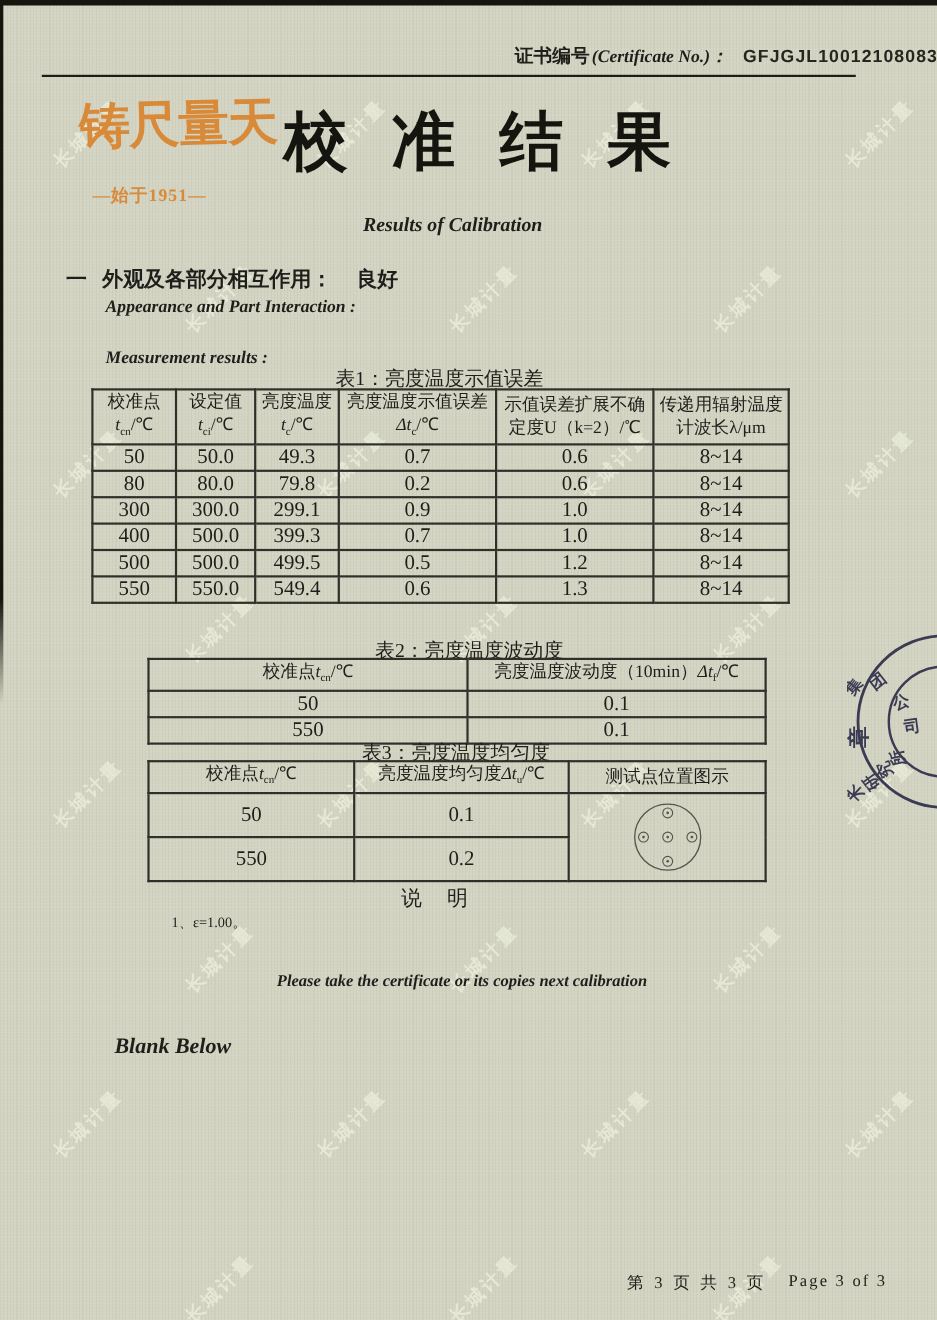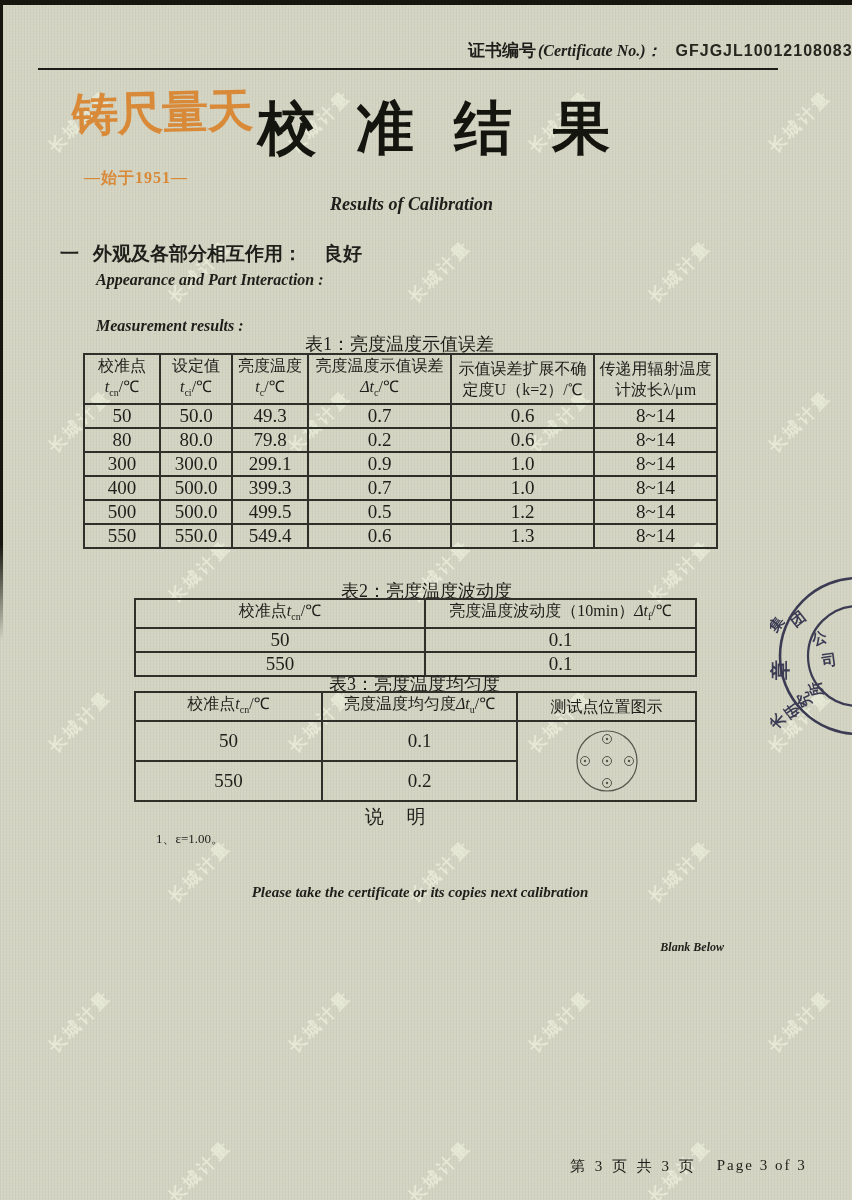--- a/index.html
+++ b/index.html
@@ -75,22 +75,22 @@
   
   .notes-heading { position:absolute; left:83px; top:804px; width:633px; text-align:center;
                    font-size:19px; letter-spacing:9px; }
   .note-item { position:absolute; left:156px; top:830px; font-size:13px; }
   .notice-zh { position:absolute; left:110px; top:855px; width:620px; text-align:center;
                font-size:21px; font-weight:bold; letter-spacing:2px; }
   .notice-en { position:absolute; left:110px; top:884px; width:620px; text-align:center;
                font-size:15px; font-style:italic; font-weight:bold; }
   .blank-zh { position:absolute; left:104px; top:907px; width:620px; text-align:center;
               font-size:22px; font-weight:bold; letter-spacing:5px; }
-  .blank-en { position:absolute; left:104px; top:940px; width:620px; text-align:right;
-              font-size:12px; font-style:italic; font-weight:bold; }
+  .blank-en { position:absolute; left:104px; top:940px; width:620px; text-align:left;
+              font-size:20px; font-style:italic; font-weight:bold; }
 
   
   .footer { position:absolute; left:570px; top:1157px; display:flex; gap:20px;
             font-size:15px; white-space:nowrap; }
   .footer .f-zh { letter-spacing:3px; }
   .footer .f-en { letter-spacing:2px; }
 
   
   .stamp { position:absolute; left:770px; top:566px; width:82px; height:182px; overflow:hidden; }
 </style>

